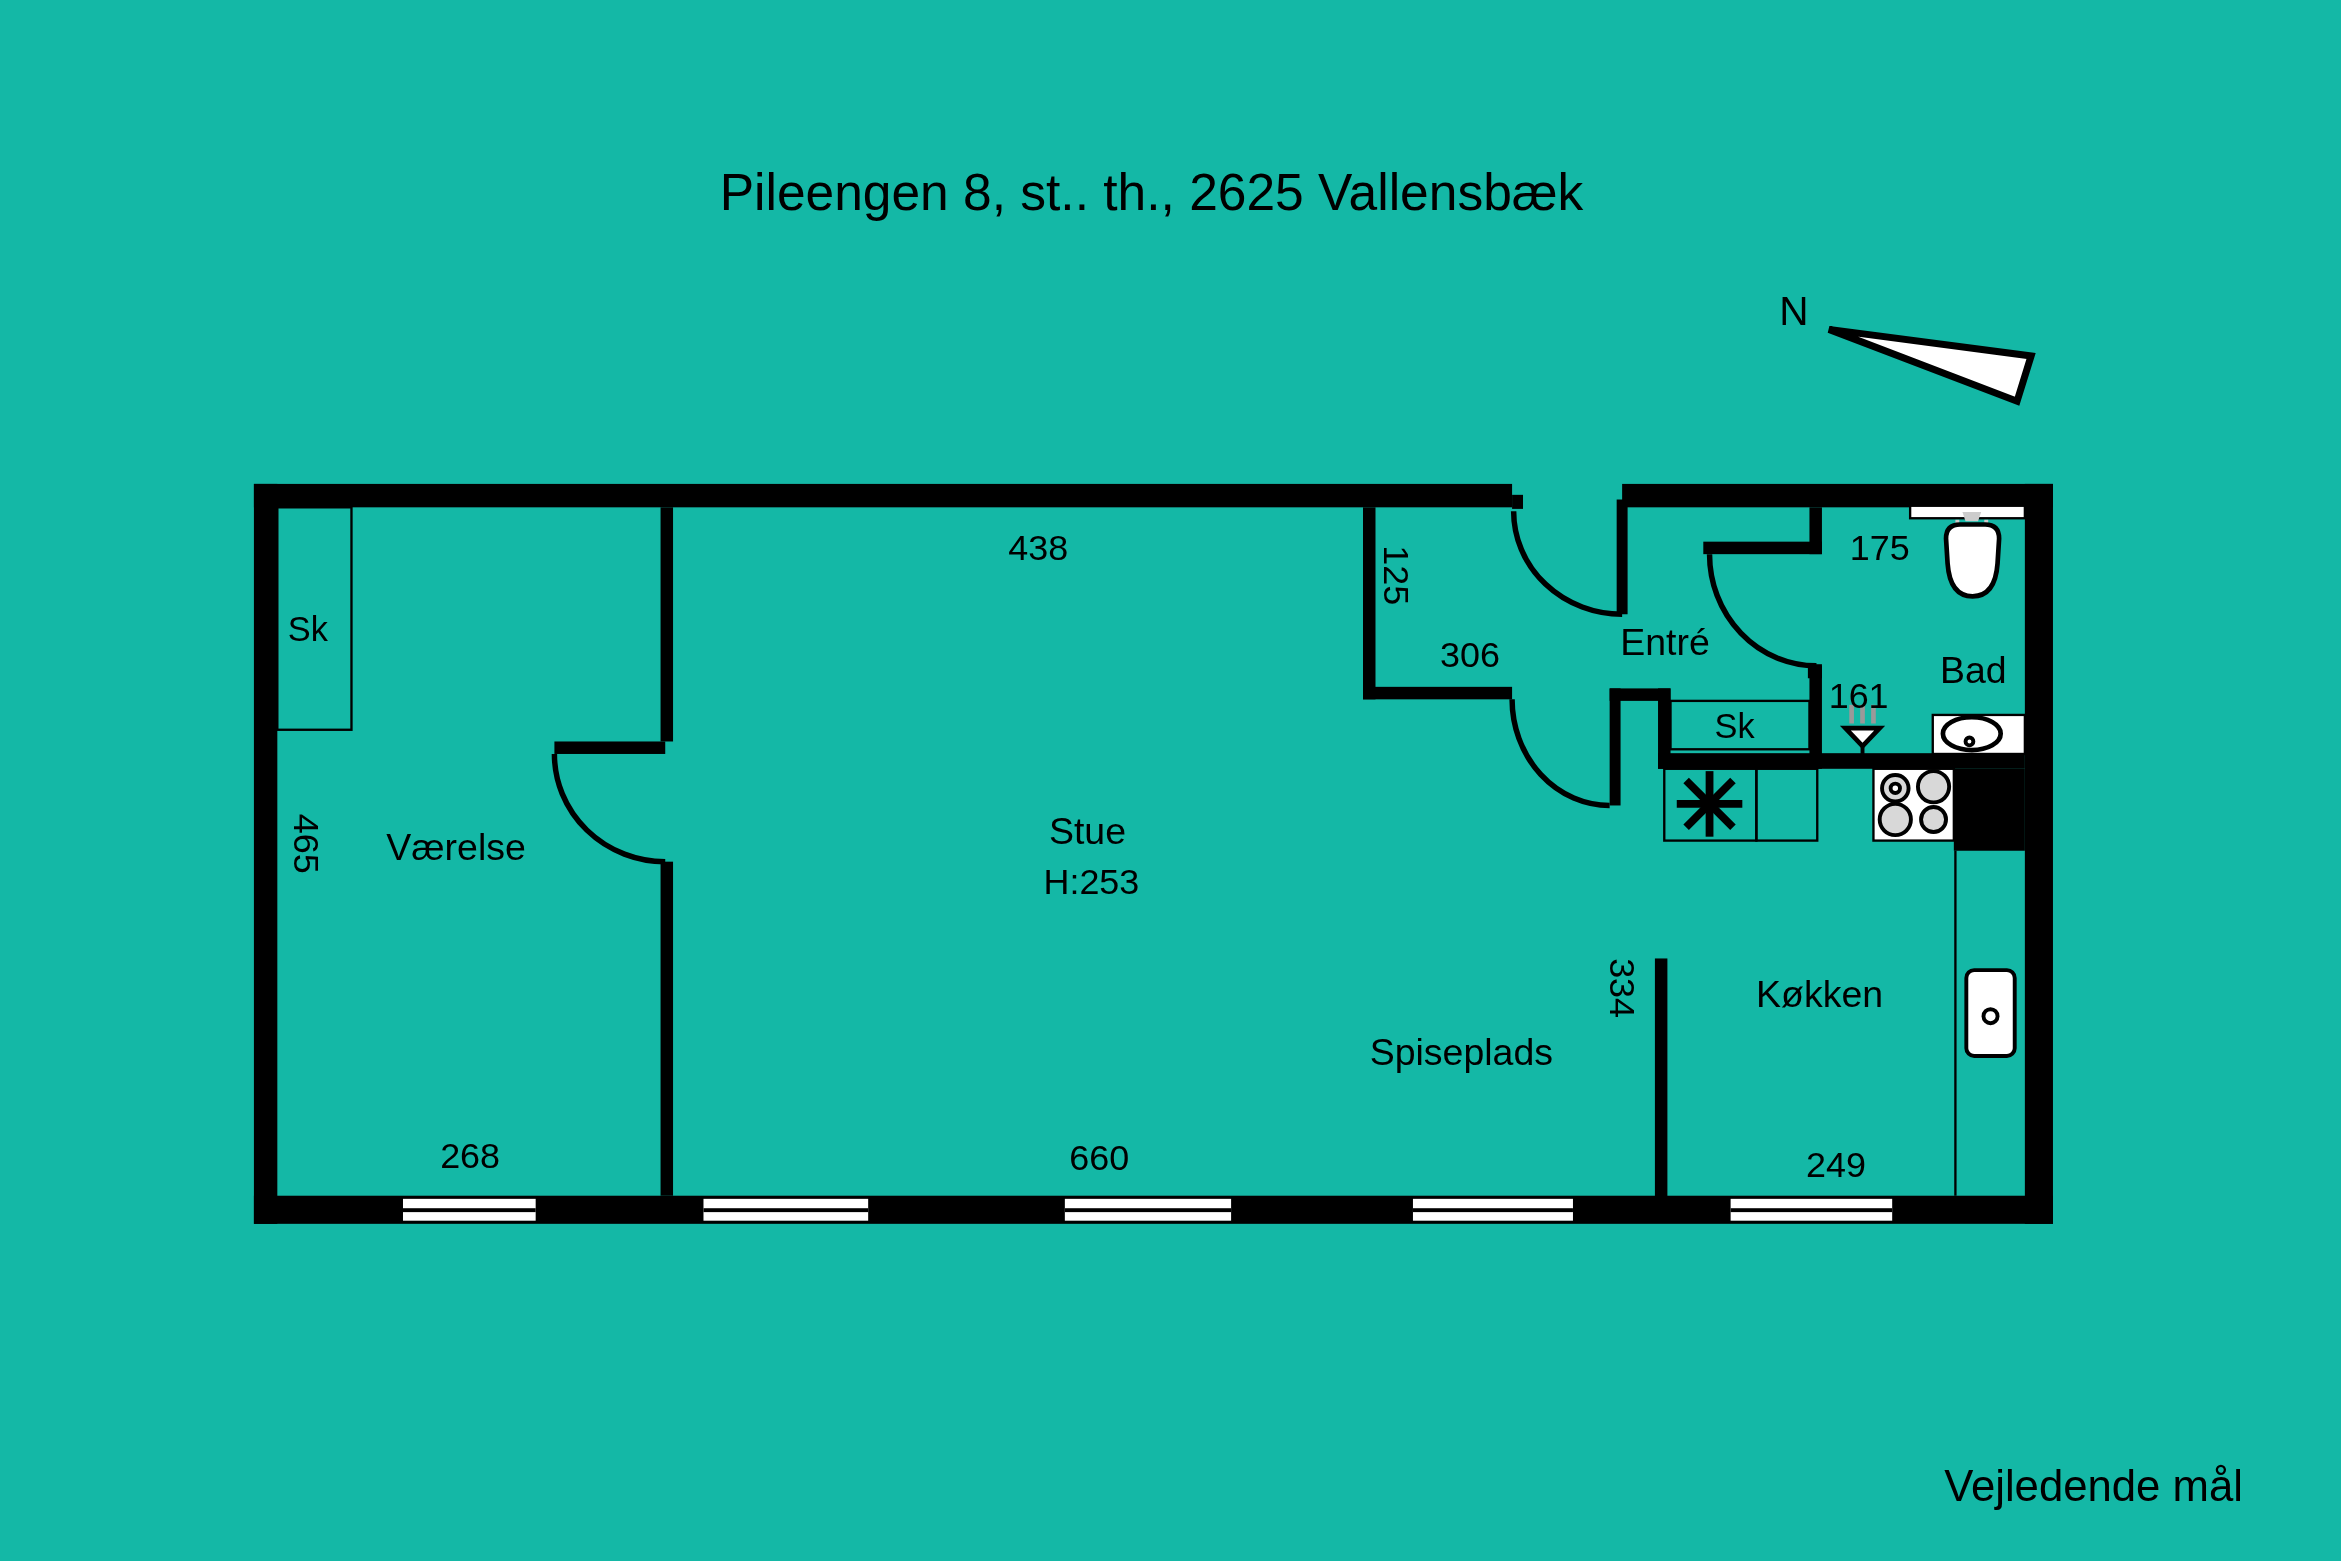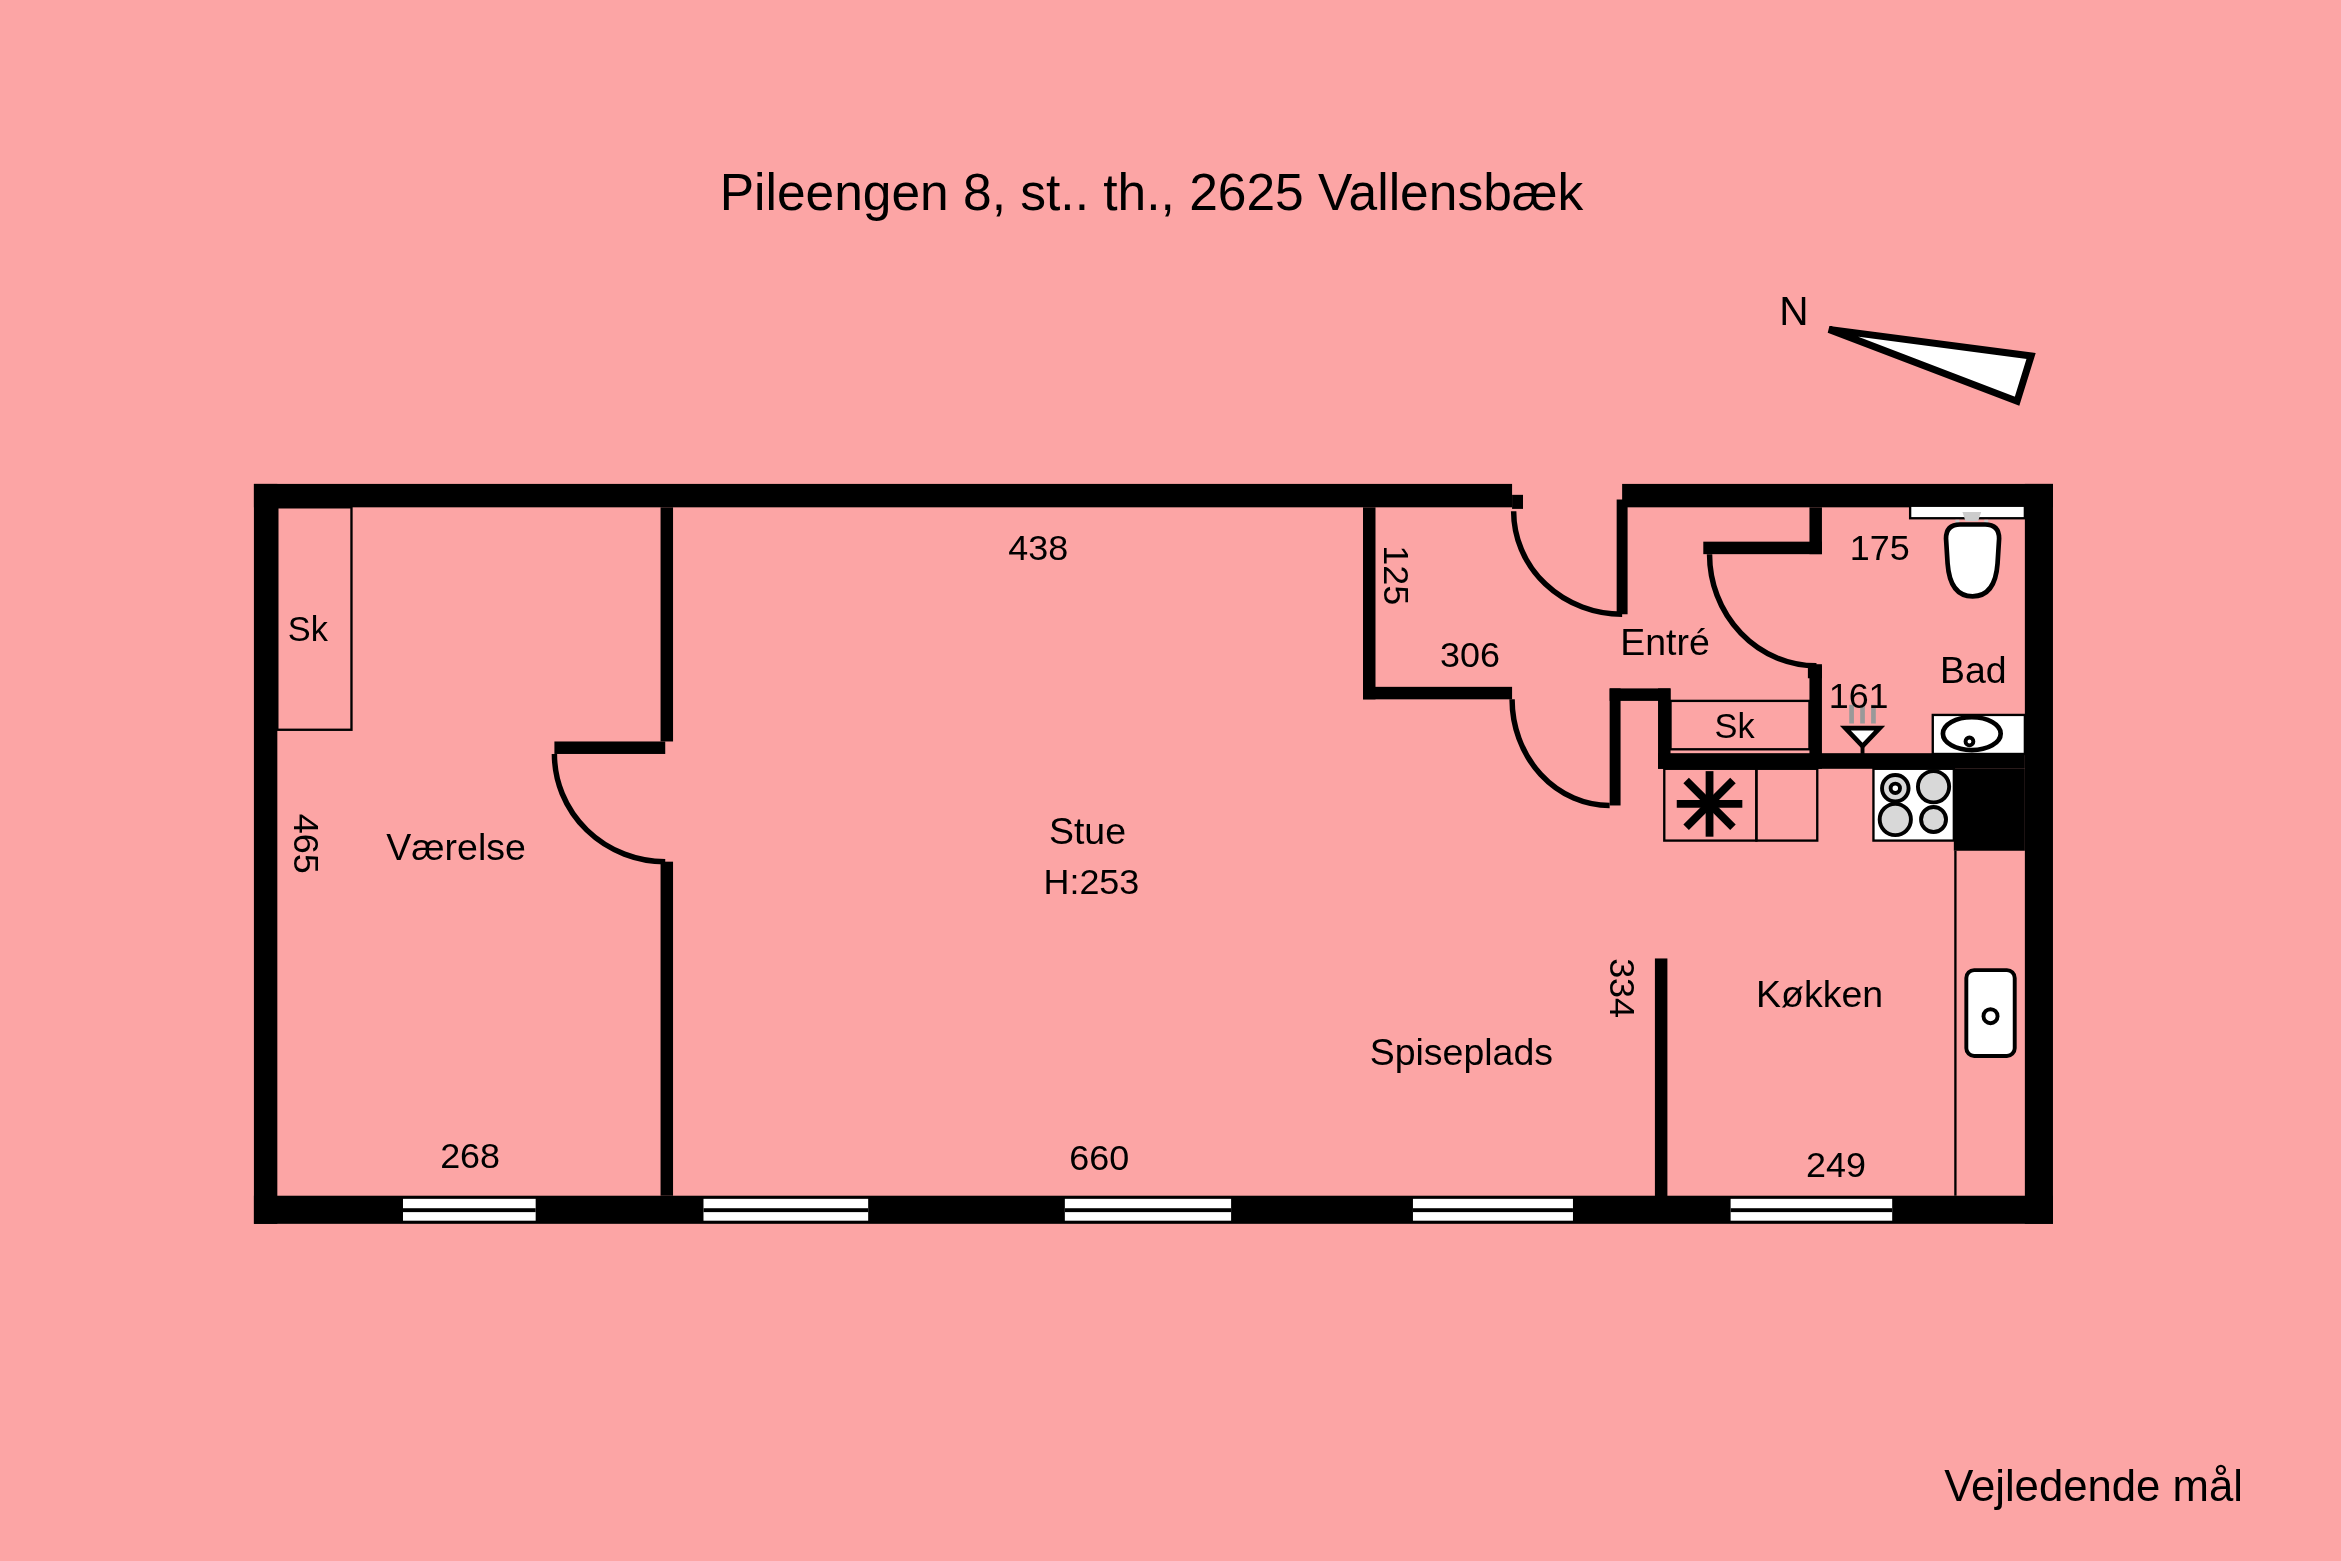--- a/index.html
+++ b/index.html
@@ -1,16 +1,16 @@
 <!DOCTYPE html>
 <html style="font-size:12.5px"><head>
 <meta charset="utf-8">
 <style>
   html,body{margin:0;padding:0;background:#ffffff;}
-  .page{position:relative;width:2342px;height:1561px;background:#fca5a5;overflow:hidden;}
+  .page{position:relative;width:2342px;height:1561px;background:#14b8a6;overflow:hidden;}
   svg{display:block;}
   text{font-family:"Liberation Sans","DejaVu Sans",sans-serif;fill:#000000;}
   .t-title{font-size:66px;}
   .t-room{font-size:48px;}
   .t-dim{font-size:46px;}
   .t-sk{font-size:44px;}
   .t-note{font-size:56px;}
   .t-north{font-size:52px;}
   .wall{fill:#000000;stroke:none;}
   .thin{fill:none;stroke:#000000;stroke-width:3;}

